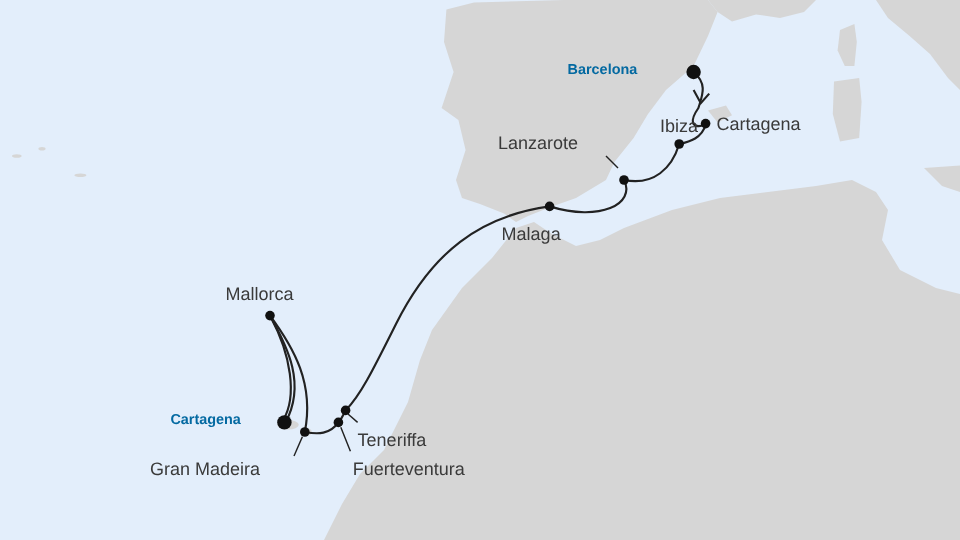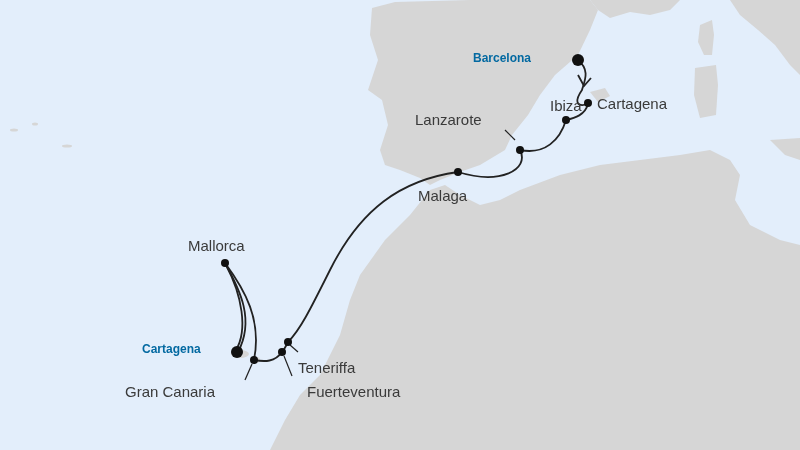--- a/index.html
+++ b/index.html
@@ -73,17 +73,17 @@
       <circle cx="237" cy="352" r="6"></circle>
     </g>
   </svg>
 
   <span class="lbl bold" style="left:473px;top:52px;">Barcelona</span>
   <span class="lbl" style="left:597px;top:96px;">Cartagena</span>
   <span class="lbl" style="left:520px;top:98px;margin-left:30px;">Ibiza</span>
   <span class="lbl" style="left:415px;top:112px;">Lanzarote</span>
   <span class="lbl" style="left:418px;top:148px;margin-top:40px;">Malaga</span>
   <span class="lbl" style="left:298px;top:360px;">Teneriffa</span>
-  <span class="lbl" style="left:307px;top:384px;text-align:center;">Fuerteventura</span>
-  <span class="lbl" style="left:125px;top:384px;">Gran Canaria</span>
+  <span class="lbl" style="left:294px;top:384px;text-align:center;">Fuerteventura</span>
+  <span class="lbl" style="left:125px;top:384px;">Gran Madeira</span>
   <span class="lbl" style="left:188px;top:238px;">Mallorca</span>
   <span class="lbl bold" style="left:142px;top:343px;">Cartagena</span>
 </div>
 
 </body></html>

